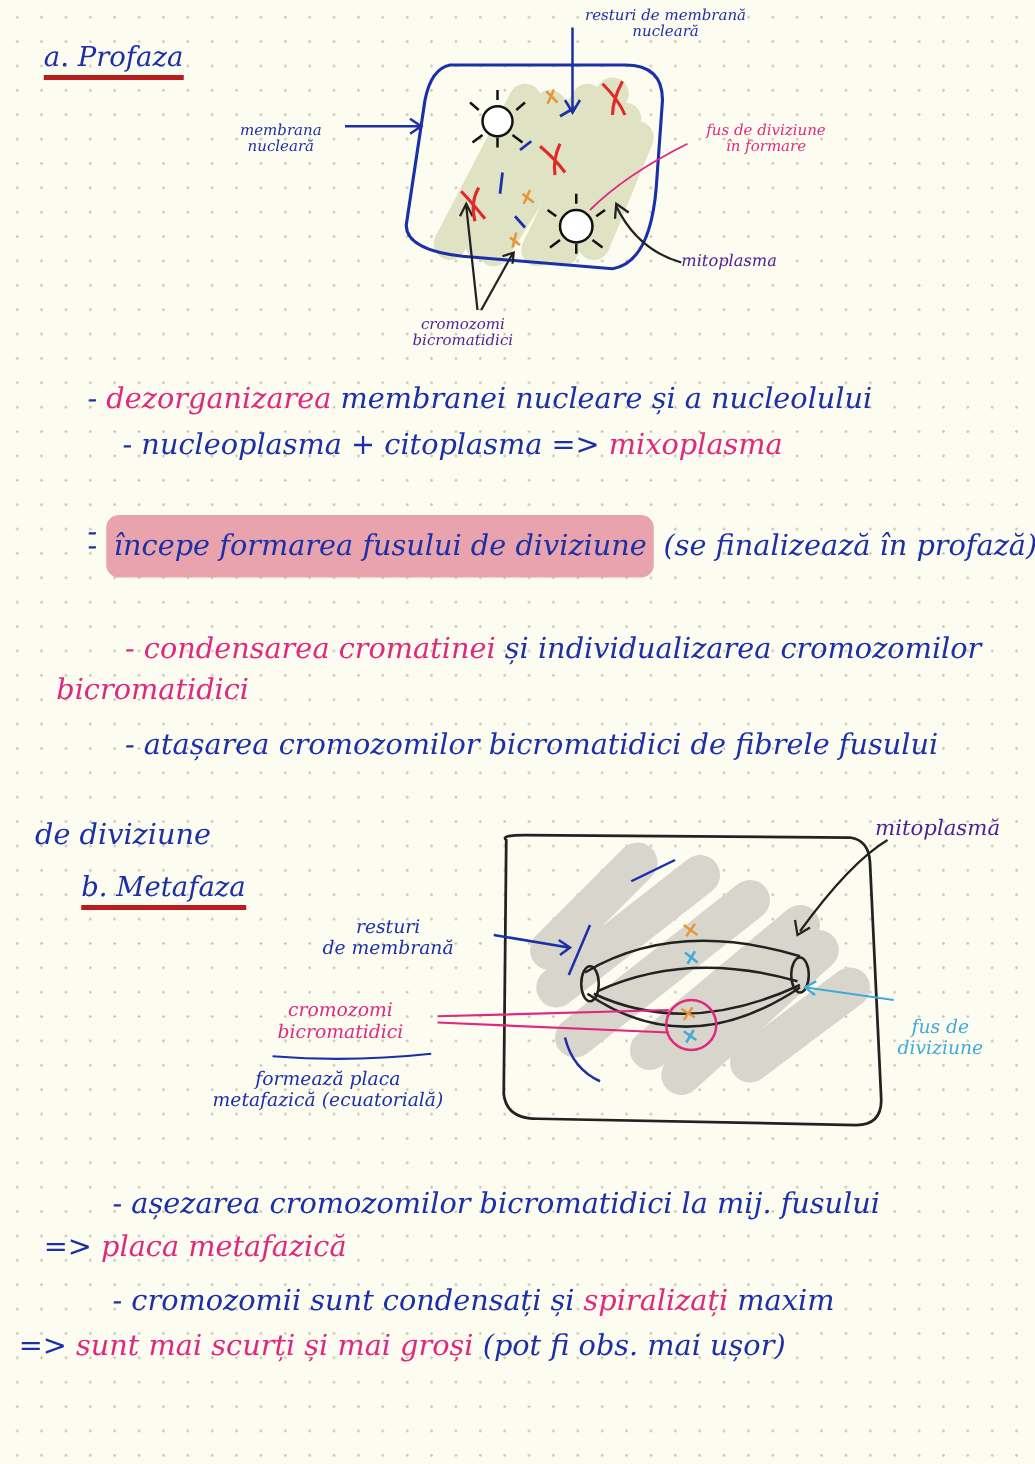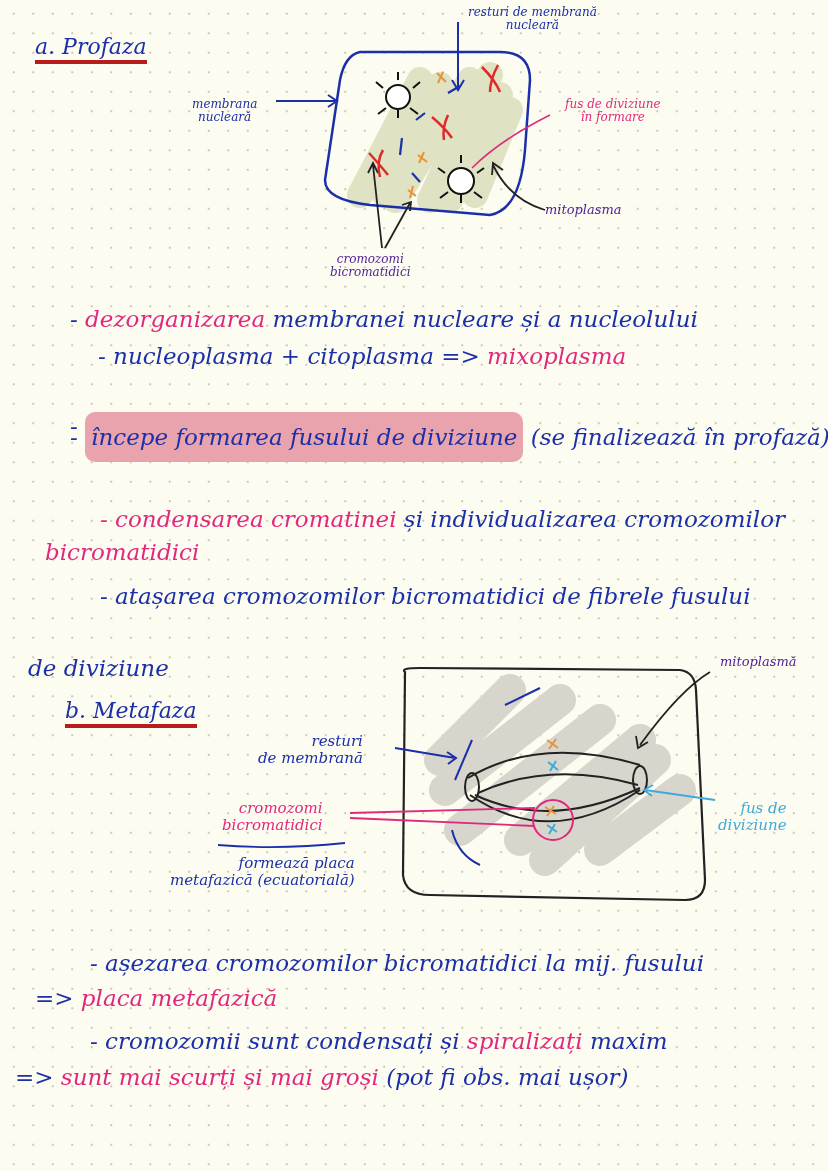--- a/index.html
+++ b/index.html
@@ -9,26 +9,26 @@
     background-image: radial-gradient(circle, #c9c7b8 0.9px, transparent 1.2px);
     background-size: 19.5px 19.5px;
     background-position: 4px 4px;
     font-family: "DejaVu Serif", serif;
     font-style: italic;
   }
   .t { position: absolute; white-space: nowrap; line-height: 1; }
   .blue { color: #1a2fa8; }
   .pink { color: #e0287e; }
   .black { color: #4c1d95; }
-  .lblue { color: #3fa9d9; }
+  .lblue { color: #3fa9d9; margin-top: 13px; }
   .hl { background: #e8a3ad; border-radius: 10px; padding: 12px 6px; }
   .title { font-size: 22px; border-bottom: 4px solid #b91c1c; padding-bottom: 2px; }
   .body-line { font-size: 23px; }
   .small { font-size: 12px; text-align: center; line-height: 1.05; }
-  .mid { font-size: 15px; text-align: right; line-height: 1.1; }
+  .mid { font-size: 15px; text-align: center; line-height: 1.1; }
   svg { position: absolute; left: 0; top: 0; }
 </style>
 </head>
 <body>
 
 <svg width="828" height="1171">
 
   <g fill="none" stroke="#dfe3c3" stroke-width="26" stroke-linecap="round">
     <path d="M360 195 L420 80 M385 195 L440 85 M395 200 L470 80 M430 200 L490 75 M450 200 L500 95 M475 195 L510 110"></path>
   </g>
@@ -147,21 +147,21 @@
 </div>
 <div class="t body-line pink" style="left:45px; top:541px;">bicromatidici</div>
 <div class="t body-line" style="left:100px; top:585px;">
   <span class="blue">-</span>
   <span class="blue">atașarea cromozomilor bicromatidici de fibrele fusului</span>
 </div>
 <div class="t body-line blue" style="left:28px; top:644px;margin-top:13px;">de diviziune</div>
 
 <div class="t blue title" style="left:65px; top:700px;">b. Metafaza</div>
 
-<div class="t black small" style="left:720px; top:655px; font-size:13px;">mitoplasmă</div>
+<div class="t black small" style="left:700px; top:655px; font-size:17px;">mitoplasmă</div>
 <div class="t blue mid" style="left:258px; top:733px;">
   <div>resturi</div>
   <div>de membrană</div>
 </div>
 <div class="t pink mid" style="left:222px; top:800px;">
   <div>cromozomi</div>
   <div>bicromatidici</div>
 </div>
 <div class="t blue mid" style="left:170px; top:855px;">
   <div>formează placa</div>

